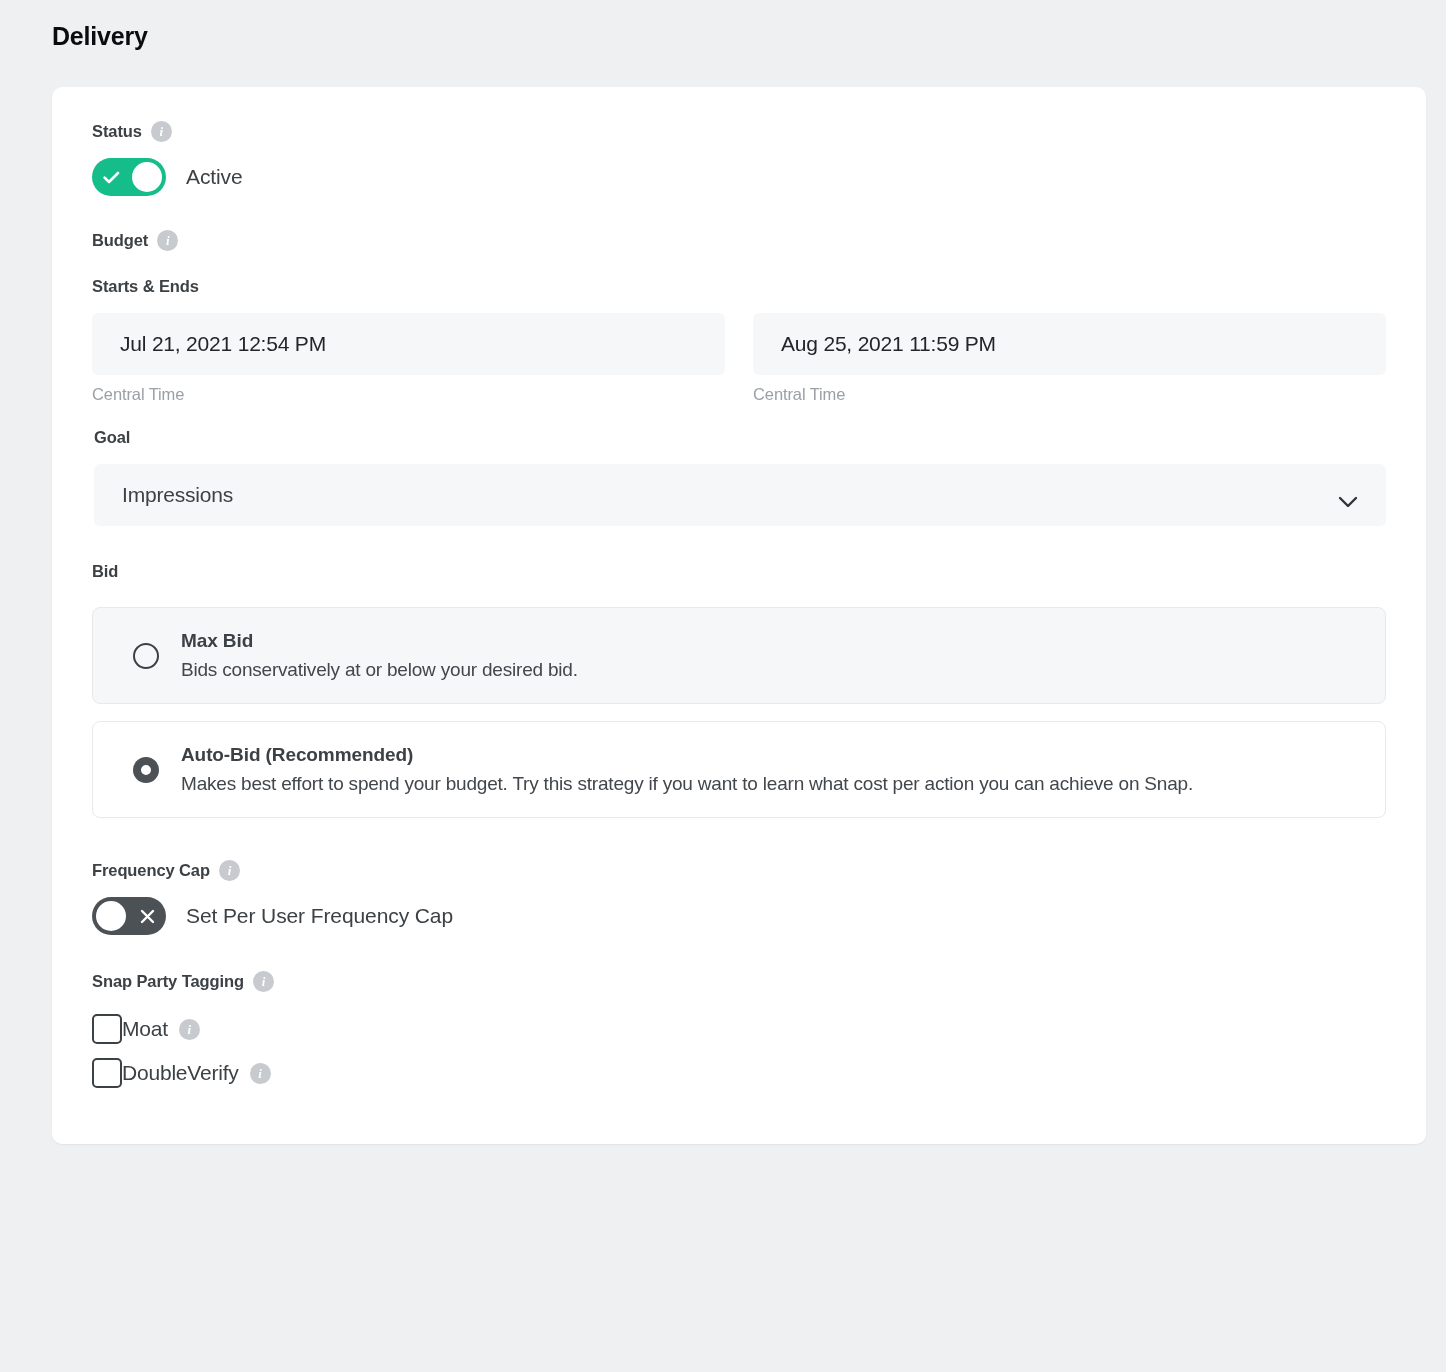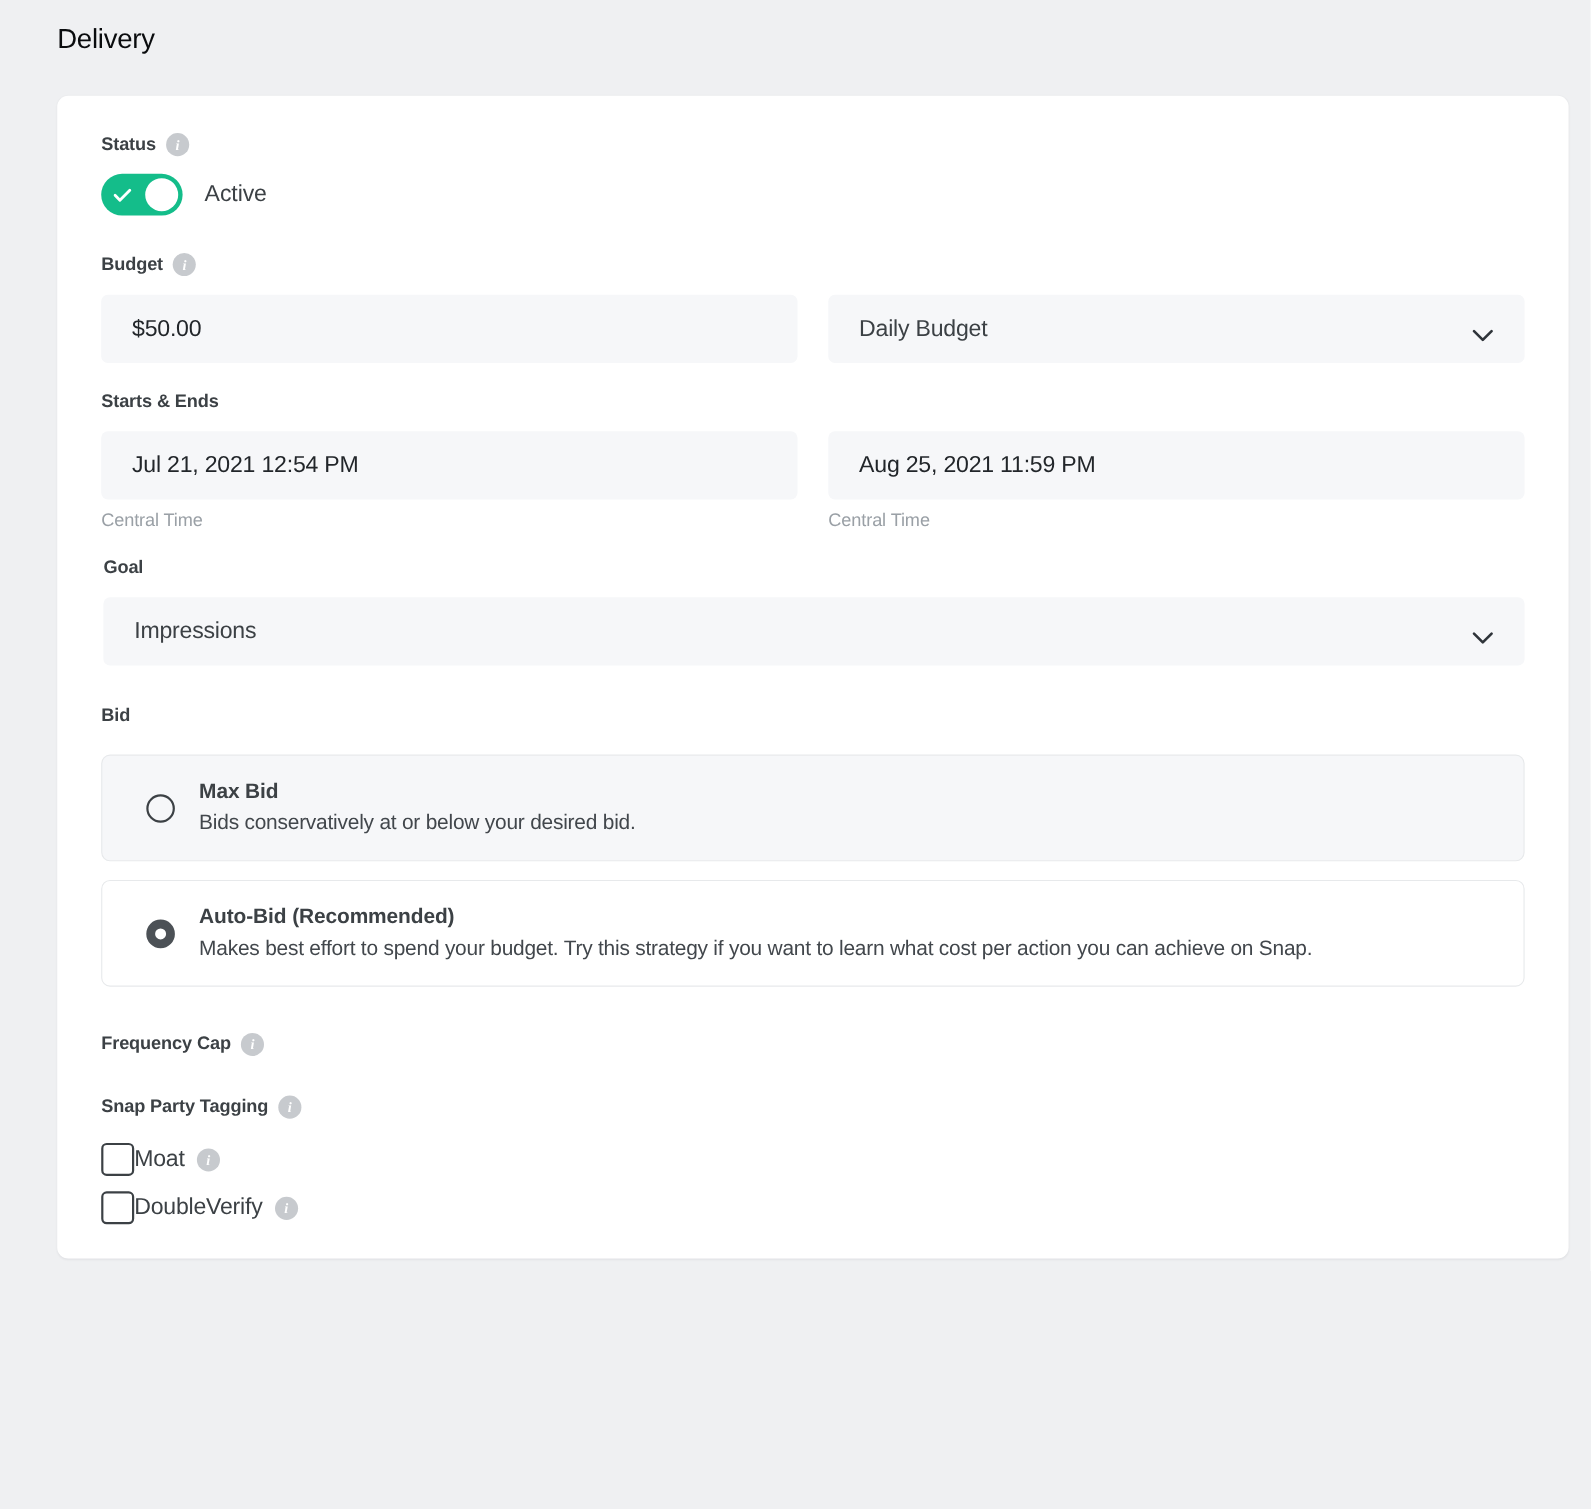--- a/index.html
+++ b/index.html
@@ -16,21 +16,21 @@
     color: #16191c;
     overflow: hidden;
   }
 
   
   .page-title {
     position: absolute;
     left: 52px;
     top: 22px;
     font-size: 25px;
-    font-weight: normal;
+    font-weight: bold;
     letter-spacing: -0.2px;
     color: #0a0c0e;
   }
 
   
   .card {
     position: absolute;
     left: 52px;
     top: 87px;
     width: 1374px;
@@ -269,35 +269,20 @@
       </div>
       <span class="toggle-text">Active</span>
     </div>
 
     <div class="sec-budget">
       <div class="field-label">
         <span>Budget</span>
         <span class="info-icon">i</span>
       </div>
 
-      <div class="row2 mt-input">
-        <div class="col">
-          <div class="input-box" placeholder="$0.00">$50.00</div>
-        </div>
-        <div class="col">
-          <div class="select-box">
-            <span>Daily Budget</span>
-            <span class="chevron">
-              <svg width="20" height="12" viewBox="0 0 20 12" fill="none" aria-hidden="true">
-                <path d="M2 2 L10 10 L18 2" stroke="currentColor" stroke-width="2.4" stroke-linecap="round" stroke-linejoin="round"></path>
-              </svg>
-            </span>
-          </div>
-        </div>
-      </div>
     </div>
 
     <div class="sec-dates">
       <div class="field-label">Starts &amp; Ends</div>
 
       <div class="row2 mt-input">
         <div class="col">
           <div class="input-box">Jul 21, 2021 12:54 PM</div>
           <div class="sub-note">Central Time</div>
         </div>
@@ -339,20 +324,31 @@
         </span>
       </div>
     </div>
 
     <div class="sec-freq">
       <div class="field-label">
         <span>Frequency Cap</span>
         <span class="info-icon">i</span>
       </div>
 
+      <div class="toggle-row mt-toggle">
+        <div class="toggle off">
+          <span class="knob"></span>
+          <span class="glyph">
+            <svg width="15" height="15" viewBox="0 0 15 15" fill="none" aria-hidden="true">
+              <path d="M2 2 L13 13 M13 2 L2 13" stroke="#ffffff" stroke-width="2.4" stroke-linecap="round"></path>
+            </svg>
+          </span>
+        </div>
+        <span class="toggle-text">Set Per User Frequency Cap</span>
+      </div>
     </div>
 
     <div class="sec-third">
       <div class="field-label">
         <span>Snap Party Tagging</span>
         <span class="info-icon">i</span>
       </div>
 
       <div class="check-row" style="margin-top:22px">
         <span class="checkbox"></span>

